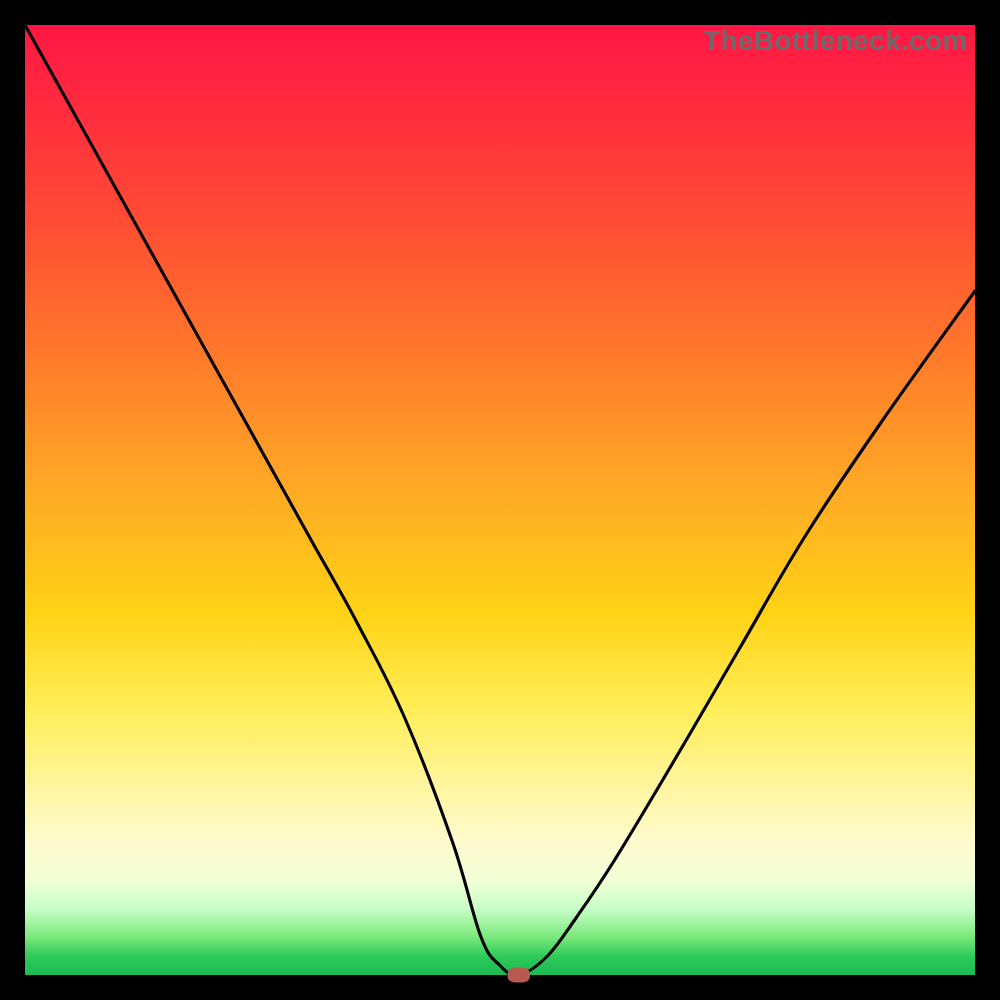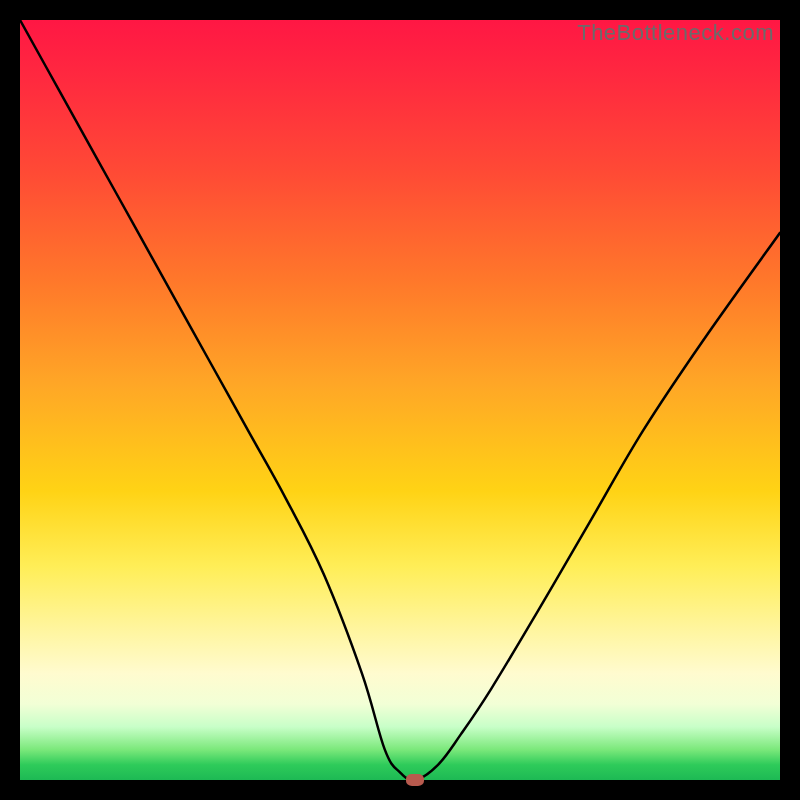--- a/index.html
+++ b/index.html
@@ -42,21 +42,21 @@
       #2ecb5a 98%,
       #1db954 100%
     );
   }
   .watermark {
     position: absolute;
     top: 0px;
     right: 6px;
     color: #6b6b6b;
     font-size: 22px;
-    font-weight: 400;
+    font-weight: 700;
     letter-spacing: 0.5px;
     user-select: none;
     text-align: right;
   }
   svg.curve {
     position: absolute;
     left: 0;
     top: 0;
     width: 760px;
     height: 760px;

